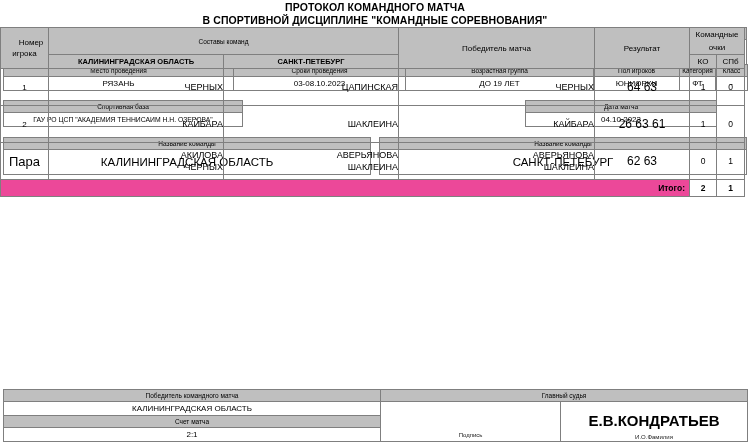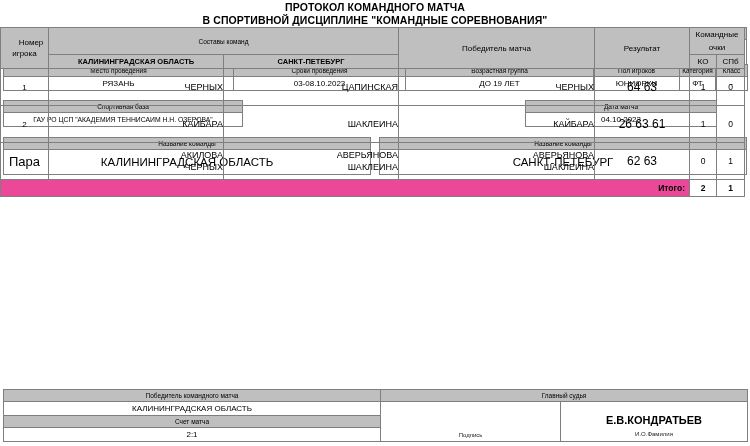--- a/index.html
+++ b/index.html
@@ -137,21 +137,21 @@
     background: #ec4899;
   }
 
   
   #footer-block { left: 3px; top: 389px; width: 744px; }
   .sign-label {
     font-size: 6px;
     color: #222;
   }
   .judge-name {
-    font-size: 11px;
+    font-size: 15px;
     font-weight: bold;
   }
   .sign-cell {
     vertical-align: bottom;
   }
 </style>
 </head>
 <body>
 
 <div class="page">

